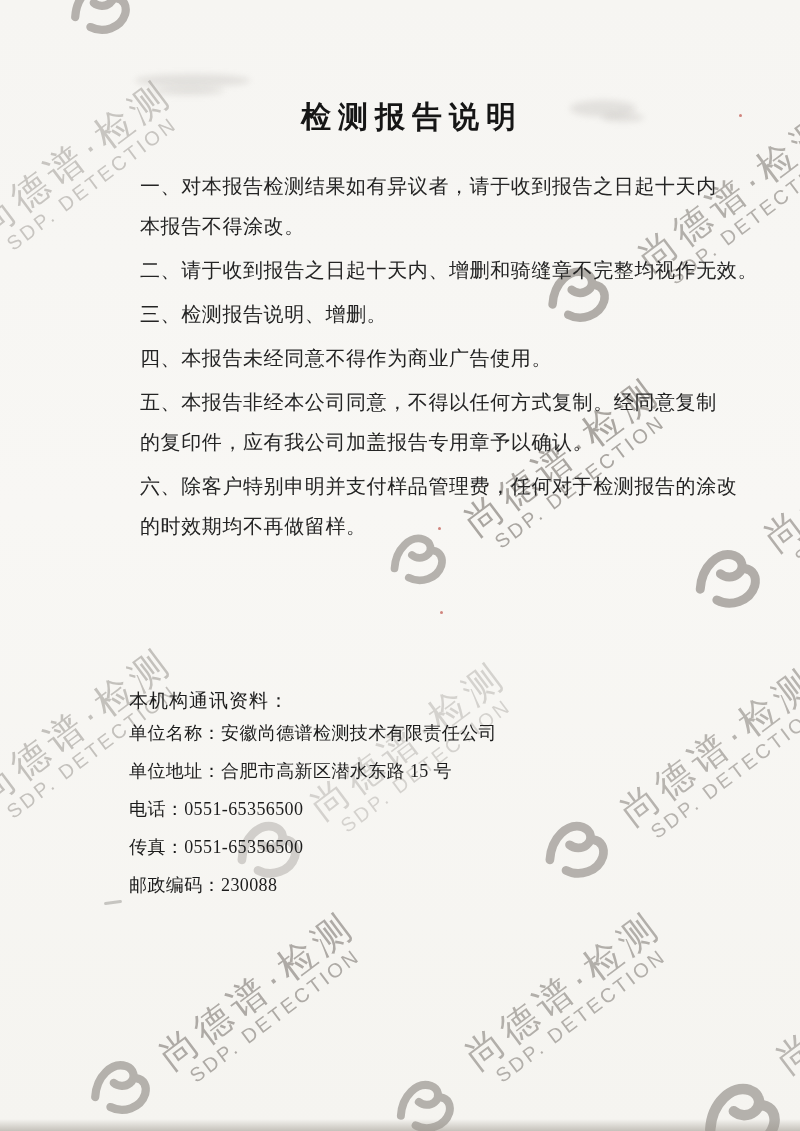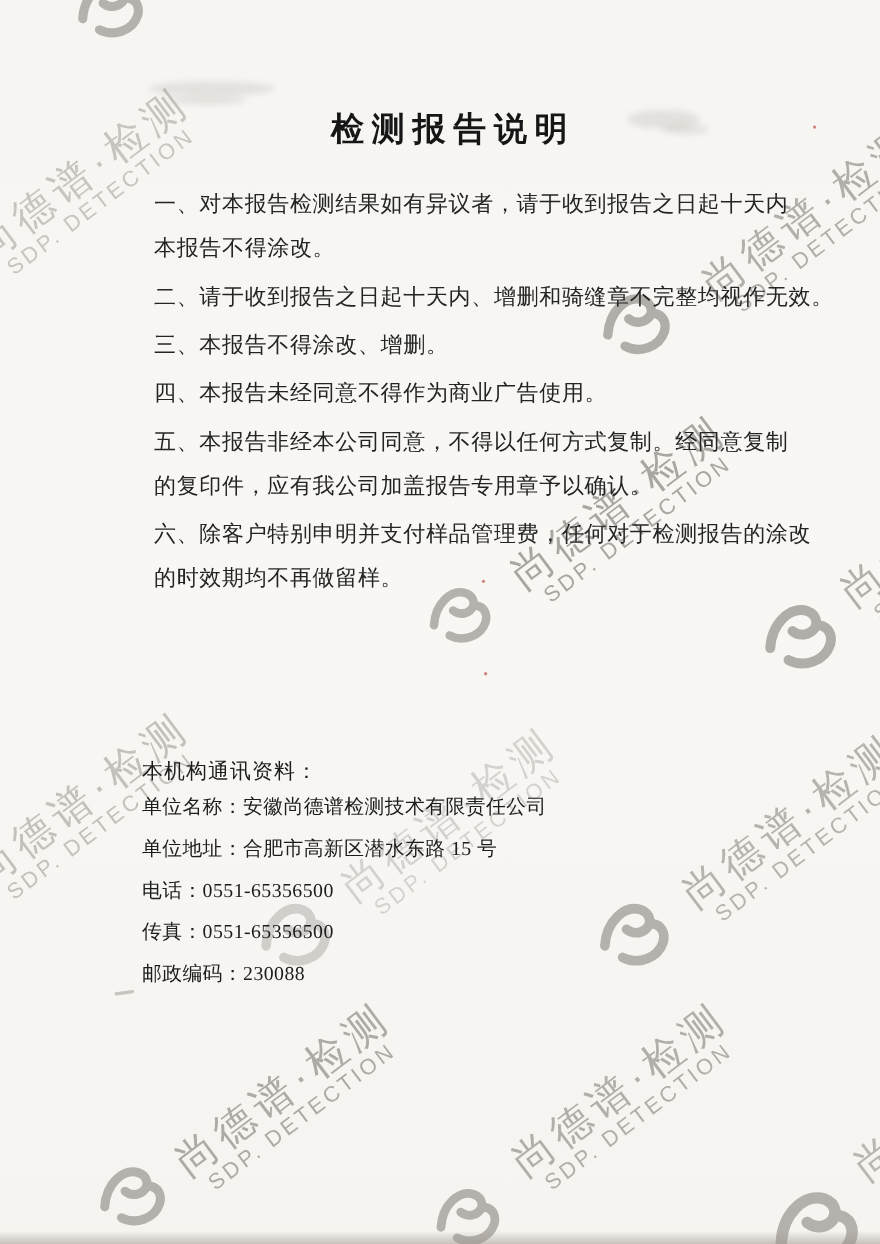--- a/index.html
+++ b/index.html
@@ -139,21 +139,21 @@
 
   <div class="notice">
     <div class="note-item">
       <div class="note-line">一、对本报告检测结果如有异议者，请于收到报告之日起十天内</div>
       <div class="note-line">本报告不得涂改。</div>
     </div>
     <div class="note-item">
       <div class="note-line">二、请于收到报告之日起十天内、增删和骑缝章不完整均视作无效。</div>
     </div>
     <div class="note-item">
-      <div class="note-line">三、本报告不得涂改、增删。</div>
+      <div class="note-line">三、检测报告说明、增删。</div>
     </div>
     <div class="note-item">
       <div class="note-line">四、本报告未经同意不得作为商业广告使用。</div>
     </div>
     <div class="note-item">
       <div class="note-line">五、本报告非经本公司同意，不得以任何方式复制。经同意复制</div>
       <div class="note-line">的复印件，应有我公司加盖报告专用章予以确认。</div>
     </div>
     <div class="note-item">
       <div class="note-line">六、除客户特别申明并支付样品管理费，任何对于检测报告的涂改</div>

